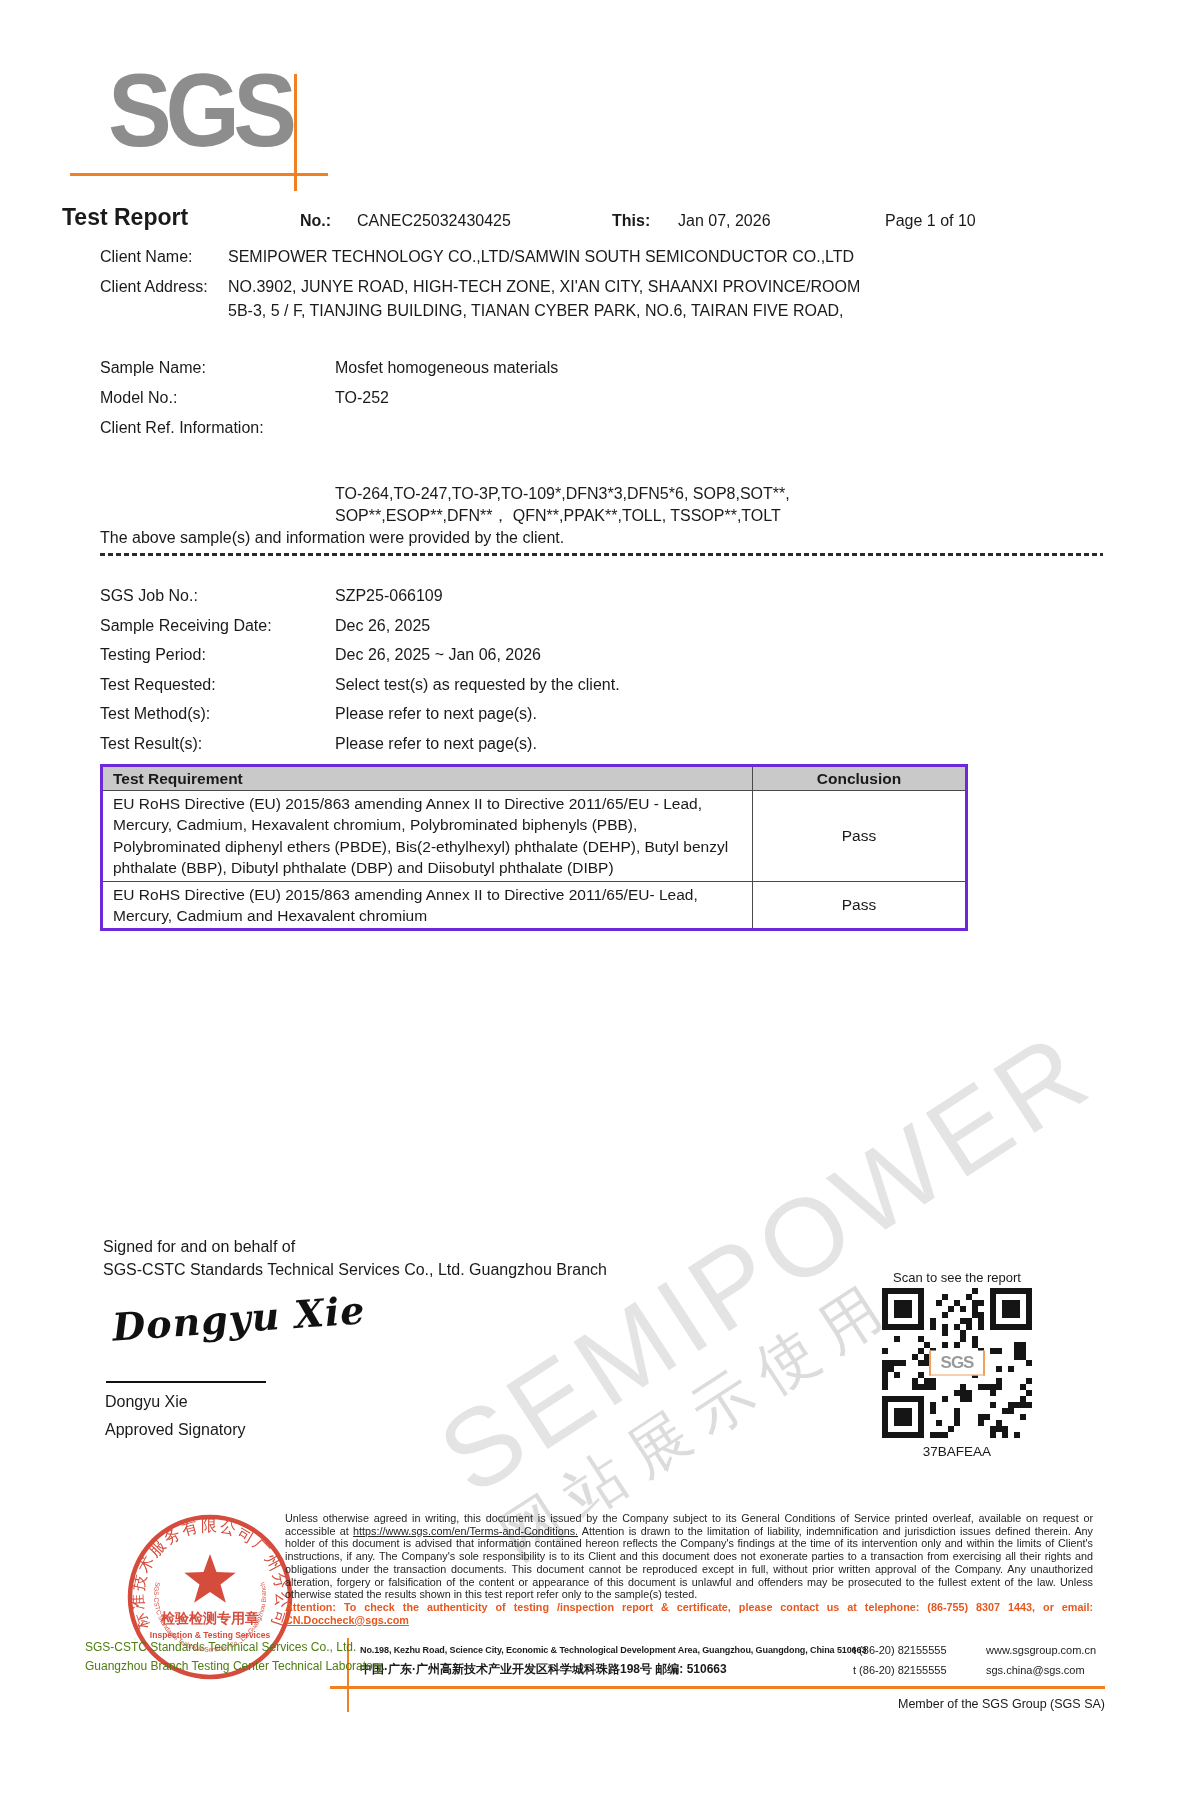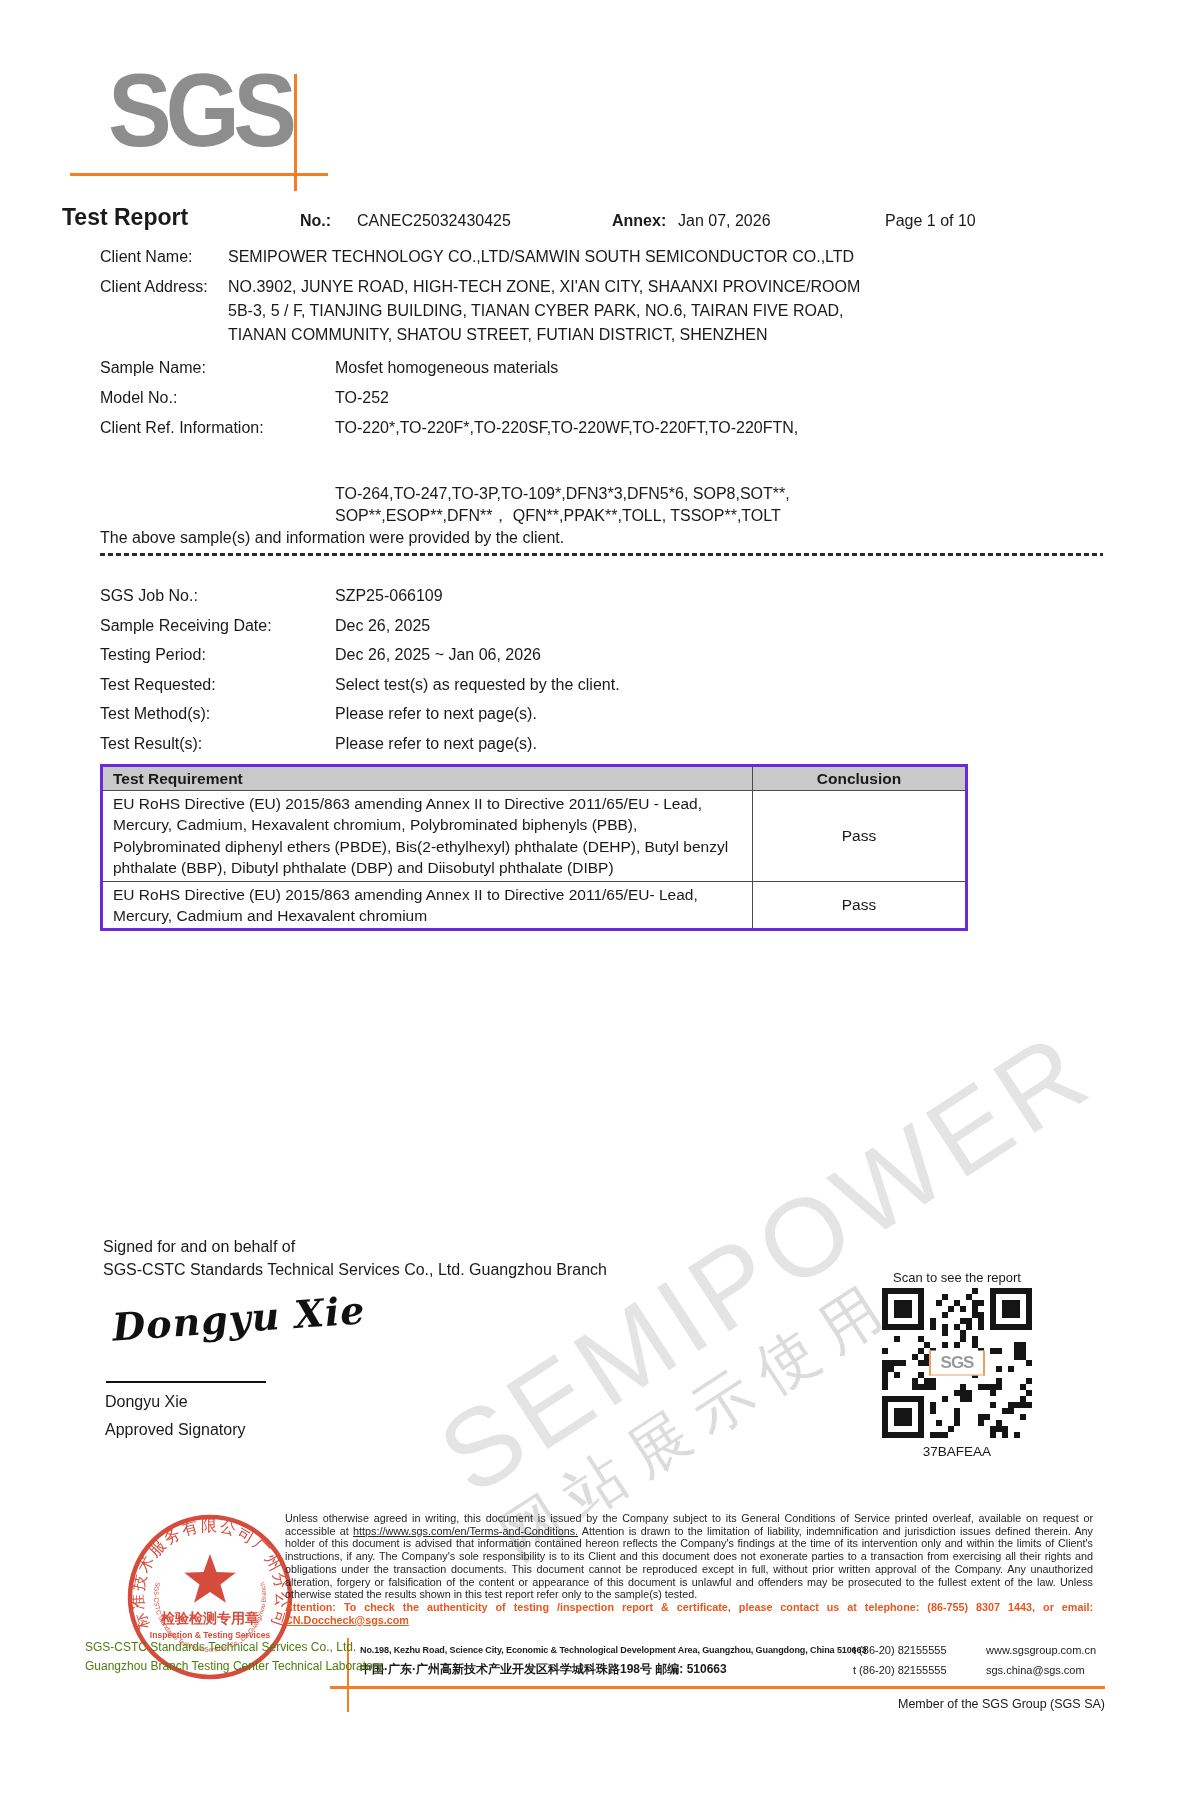--- a/index.html
+++ b/index.html
@@ -64,37 +64,35 @@
   <div class="wm wm-brand">SEMIPOWER</div>
   <div class="wm wm-cn">网站展示使用</div>
 
   <div class="logo-text">SGS</div>
   <div class="logo-hline"></div>
   <div class="logo-vline"></div>
 
   <div class="abs z b" style="left:62px;top:204px;font-size:23px;">Test Report</div>
   <div class="abs z t16 b" style="left:300px;top:210px;">No.:</div>
   <div class="abs z t16" style="left:357px;top:210px;">CANEC25032430425</div>
-  <div class="abs z t16 b" style="left:612px;top:210px;">Annex:</div>
+  <div class="abs z t16 b" style="left:612px;top:210px;">This:</div>
   <div class="abs z t16" style="left:678px;top:210px;">Jan 07, 2026</div>
   <div class="abs z t16" style="left:885px;top:210px;">Page 1 of 10</div>
 
   <div class="abs z t16" style="left:100px;top:246px;">Client Name:</div>
   <div class="abs z t16" style="left:228px;top:246px;">SEMIPOWER TECHNOLOGY CO.,LTD/SAMWIN SOUTH SEMICONDUCTOR CO.,LTD</div>
   <div class="abs z t16" style="left:100px;top:276px;">Client Address:</div>
   <div class="abs z t16" style="left:228px;top:276px;">NO.3902, JUNYE ROAD, HIGH-TECH ZONE, XI'AN CITY, SHAANXI PROVINCE/ROOM</div>
   <div class="abs z t16" style="left:228px;top:300px;">5B-3, 5 / F, TIANJING BUILDING, TIANAN CYBER PARK, NO.6, TAIRAN FIVE ROAD,</div>
-  <div class="abs z t16" style="left:228px;top:324px;">TIANAN COMMUNITY, SHATOU STREET, FUTIAN DISTRICT, SHENZHEN</div>
 
   <div class="abs z t16" style="left:100px;top:357px;">Sample Name:</div>
   <div class="abs z t16" style="left:335px;top:357px;">Mosfet homogeneous materials</div>
   <div class="abs z t16" style="left:100px;top:387px;">Model No.:</div>
   <div class="abs z t16" style="left:335px;top:387px;">TO-252</div>
   <div class="abs z t16" style="left:100px;top:417px;">Client Ref. Information:</div>
-  <div class="abs z t16" style="left:335px;top:417px;">TO-220*,TO-220F*,TO-220SF,TO-220WF,TO-220FT,TO-220FTN,</div>
   <div class="abs z t16" style="left:335px;top:483px;">TO-264,TO-247,TO-3P,TO-109*,DFN3*3,DFN5*6, SOP8,SOT**,</div>
   <div class="abs z t16" style="left:335px;top:505px;">SOP**,ESOP**,DFN**， QFN**,PPAK**,TOLL, TSSOP**,TOLT</div>
   <div class="abs z t16" style="left:100px;top:527px;">The above sample(s) and information were provided by the client.</div>
 
   <div class="dashes"></div>
 
   <div class="abs z t16" style="left:100px;top:585px;">SGS Job No.:</div>
   <div class="abs z t16" style="left:335px;top:585px;">SZP25-066109</div>
   <div class="abs z t16" style="left:100px;top:615px;">Sample Receiving Date:</div>
   <div class="abs z t16" style="left:335px;top:615px;">Dec 26, 2025</div>

